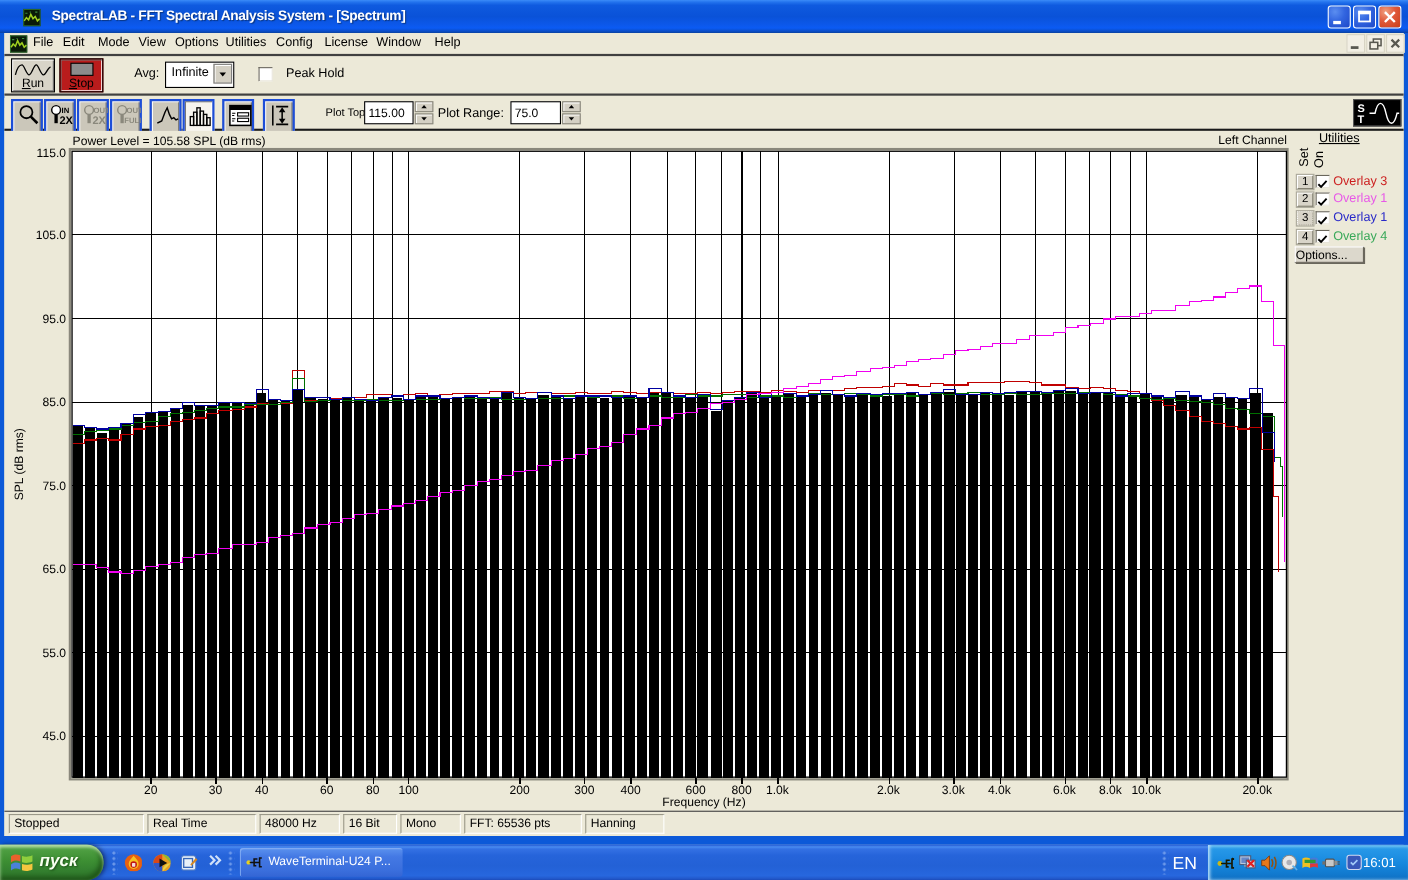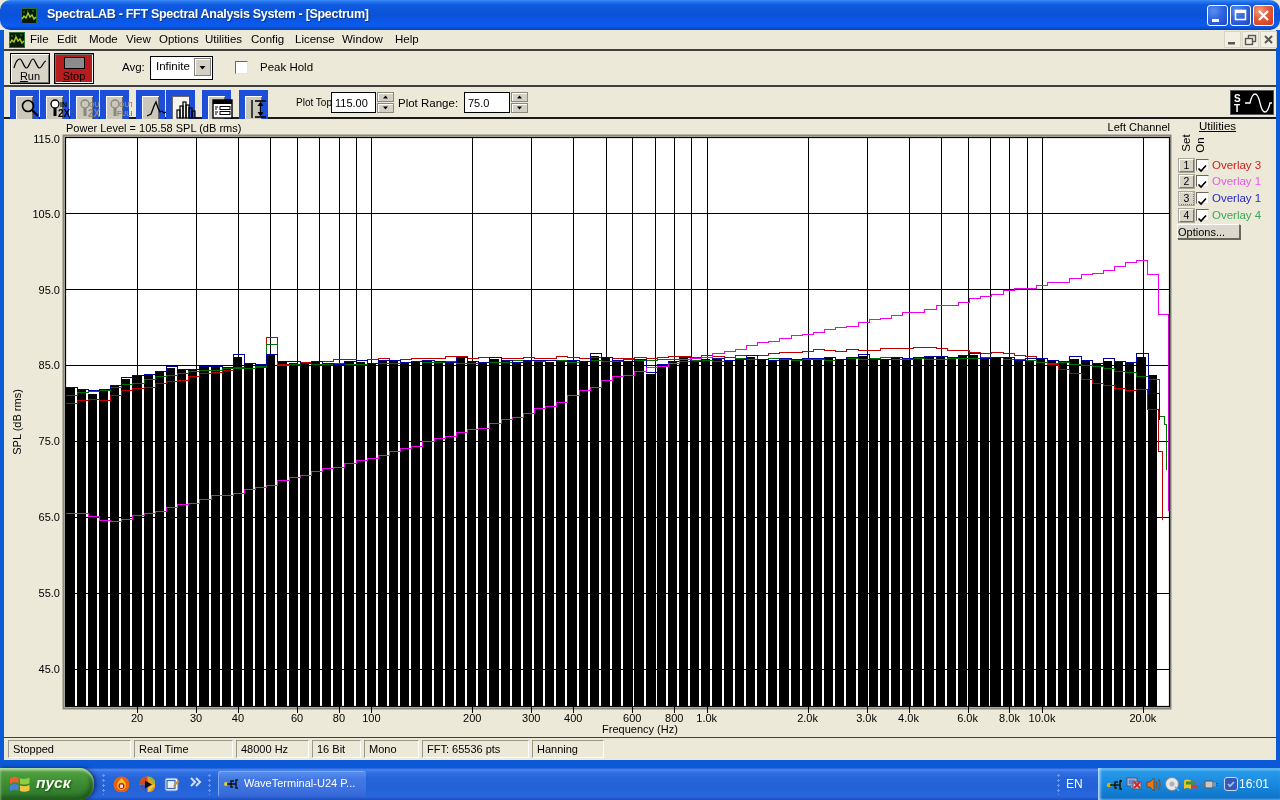--- a/index.html
+++ b/index.html
@@ -1,33 +1,33 @@
 <!DOCTYPE html>
 <html><head><meta charset="utf-8"><title>SpectraLAB</title><style>
 *{margin:0;padding:0;box-sizing:border-box}
 html,body{width:1280px;height:800px;overflow:hidden;font-family:"Liberation Sans",sans-serif;background:#ece9d8}
 .abs{position:absolute}
 #titlebar{position:absolute;left:0;top:0;width:1280px;height:30px;
-background:linear-gradient(180deg,#3c8cf8 0%,#2474ee 6%,#0f5adf 16%,#0a52d8 50%,#0c58ea 75%,#0b5bf4 85%,#0a4cc4 95%,#0a429f 100%);border-radius:10px;}
+background:linear-gradient(180deg,#3c8cf8 0%,#2474ee 6%,#0f5adf 16%,#0a52d8 50%,#0c58ea 75%,#0b5bf4 85%,#0a4cc4 95%,#0a429f 100%);}
 #title{position:absolute;left:47px;top:7px;color:#fff;font-size:12.5px;font-weight:bold;letter-spacing:-0.3px;text-shadow:1px 1px 1px #0a3580}
 .tbtn{position:absolute;top:5px;width:21px;height:21px;border:1px solid #fff;border-radius:3px;
 background:radial-gradient(circle at 30% 25%,#5b8ef0 0%,#3265e0 45%,#1e48c8 100%)}
 .tbtn svg{position:absolute;left:0;top:0}
 #btnclose{background:radial-gradient(circle at 30% 25%,#f0a080 0%,#e0593a 45%,#c83c18 100%)}
 #menubar{position:absolute;left:4px;top:30px;width:1272px;height:21px;background:#ece9d8;border-bottom:2px solid #404040}
 .menuitem{position:absolute;top:3px;font-size:11.5px;color:#000}
 #tb1{position:absolute;left:4px;top:52px;width:1272px;height:35px;background:#ece9d8;border-bottom:2px solid #404040}
 #tb2{position:absolute;left:4px;top:89px;width:1272px;height:30px;background:#ece9d8;border-bottom:2px solid #1a1a1a}
 #winleft{position:absolute;left:0;top:30px;width:4px;height:738px;background:#0c59d8}
 #winright{position:absolute;left:1276px;top:30px;width:4px;height:738px;background:#0c59d8}
 #winbottom{position:absolute;left:0;top:760px;width:1280px;height:8px;background:#0c59d8}
 .btn95{position:absolute;background:#d8d4c8;border:1px solid #000;
 box-shadow:inset 1px 1px 0 #fff,inset -1px -1px 0 #707070;text-align:center}
 .btn95.pressed{background:#b91c1c;box-shadow:inset 1px 1px 0 #707070,inset -1px -1px 0 #fff}
-.tool28{position:absolute;top:1px;width:29px;height:40px;background:#cbc7ba;border:6px solid #1d4ed8;
+.tool28{position:absolute;top:1px;width:29px;height:40px;background:#cbc7ba;border:2px solid #1d4ed8;
 box-shadow:inset 1px 1px 0 #fff,inset -1px -1px 0 #6a6a6a}
 .tool28.pressed{background:#f6f4ee;box-shadow:inset 1px 1px 0 #6a6a6a,inset -1px -1px 0 #fff}
 .tool28 svg{position:absolute;left:3px;top:2px}
 #client{position:absolute;left:4px;top:119px;width:1272px;height:618px;background:#ece9d8}
 #plotsvg{position:absolute;left:0;top:0}
 .lab{font-size:11px;font-family:"Liberation Sans",sans-serif;fill:#000}
 #status{position:absolute;left:4px;top:737px;width:1272px;height:23px;background:#ece9d8;border-top:1px solid #404040}
 .sfield{position:absolute;top:2px;height:18px;border:1px solid;border-color:#9a9888 #fff #fff #9a9888;
 font-size:11px;padding:2px 0 0 4px;color:#000}
 #taskbar{position:absolute;left:0;top:768px;width:1280px;height:32px;
@@ -43,21 +43,21 @@
 #task1{left:218px;width:148px;background:linear-gradient(180deg,#5b92ee 0%,#4479e4 30%,#3a6edc 80%,#3465d4 100%);
 box-shadow:inset 1px 1px 0 #7faaf2}
 #task2{left:378px;width:158px;background:linear-gradient(180deg,#16368e 0%,#1c4096 20%,#1d45a4 70%,#2350b4 100%);
 box-shadow:inset 1px 1px 2px #0c2668}
 .taskbtn .ticon{position:absolute;left:5px;top:5px}
 .taskbtn span{position:absolute;left:26px;top:6px}
 #tray{position:absolute;left:1098px;top:0;width:182px;height:32px;
 background:linear-gradient(180deg,#1a85dd 0%,#4eb2f0 4%,#2798e8 12%,#1687dd 55%,#1178cd 85%,#0e6ec2 100%);
 box-shadow:inset 2px 0 3px #bcdff8}
 #clock{position:absolute;left:141px;top:9px;color:#fff;font-size:12px}
-#en{position:absolute;left:1066px;top:9px;color:#fff;font-size:12px}
+#en{position:absolute;left:1066px;top:9px;color:#fff;font-size:16px}
 .trayicon{position:absolute;top:8px;width:16px;height:16px}
 .ovlab{position:absolute;font-size:11.5px}
 .ovbtn{position:absolute;width:15px;height:13px;background:#d8d4c8;border-top:1px solid #fff;border-left:1px solid #fff;border-right:1px solid #7a7768;border-bottom:1px solid #7a7768;outline:1px solid #aaa89a;font-size:10.5px;text-align:center;line-height:11px}
 .ovchk{position:absolute;width:13px;height:12px;background:#fff;border:1px solid;border-color:#6a675c #e8e5da #e8e5da #6a675c}
 </style></head><body>
 <div id="titlebar">
 <div class="abs" style="left:21px;top:8px"><svg width="16" height="16" viewBox="0 0 16 16">
 <rect width="16" height="16" fill="#0a1a08"></rect>
 <rect x="0.5" y="0.5" width="15" height="15" fill="none" stroke="#2e6e2e"></rect>
 <path d="M1 11L3 8L5 10L7 5L9 9L11 7L13 11L15 9" fill="none" stroke="#9fd020" stroke-width="1.4"></path>

